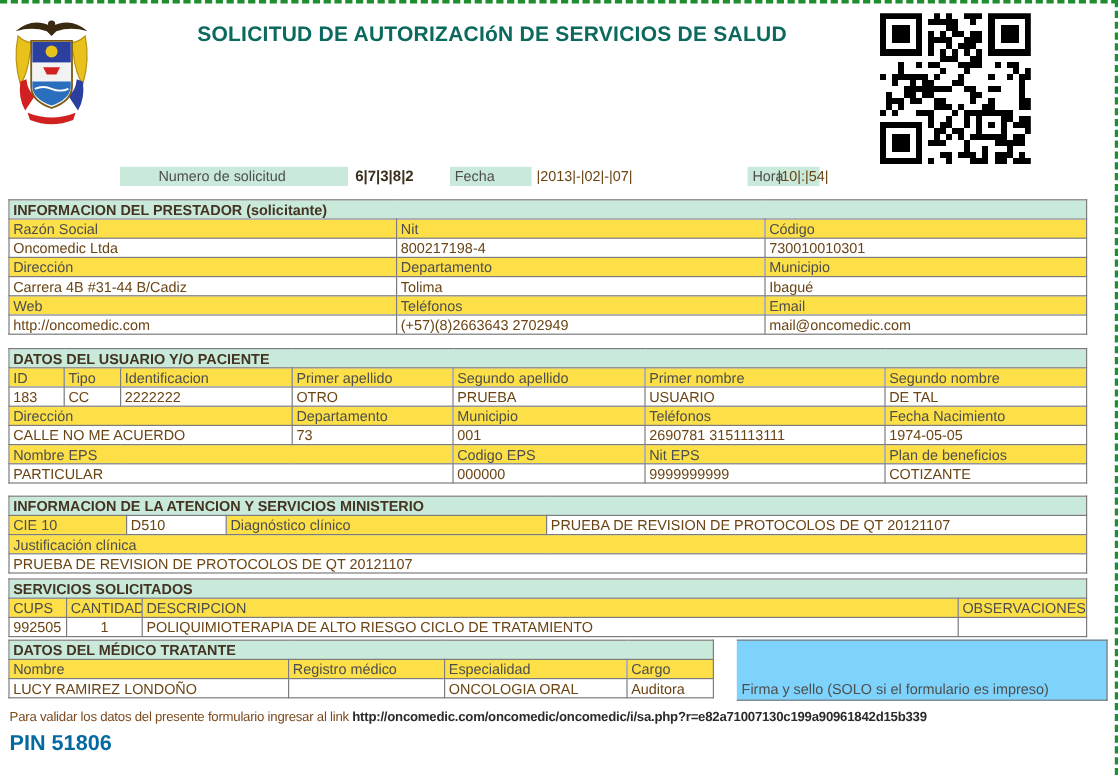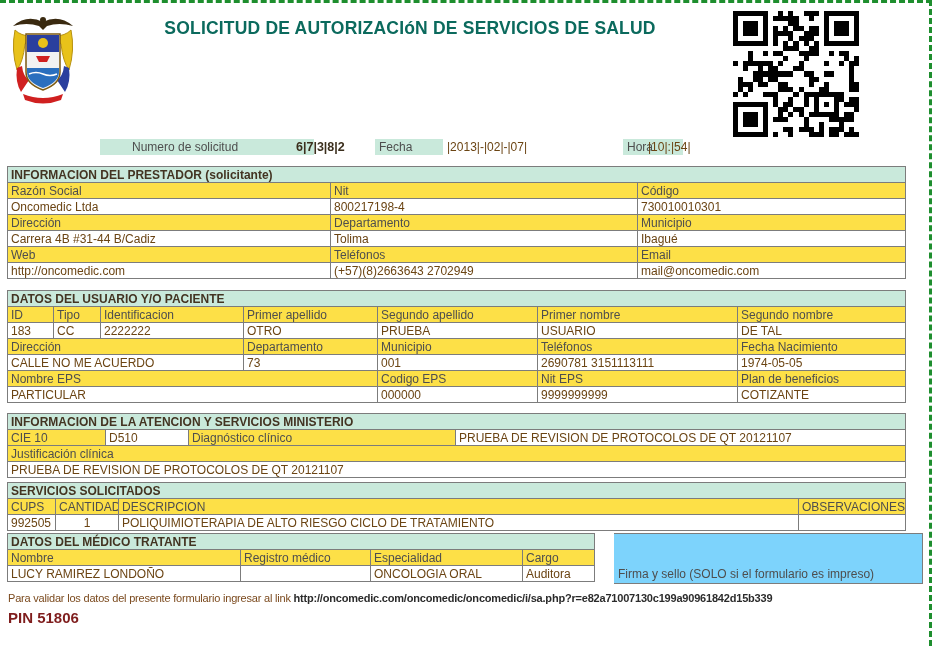--- a/index.html
+++ b/index.html
@@ -29,21 +29,21 @@
   td.secc{background:#c9e9db;color:#433422;font-weight:bold;}
   td.ctr{text-align:center;}
   
   .firma{position:absolute;left:614px;top:530px;width:309px;height:51px;background:#7dd3fc;
          border:1px solid #7c7c7c;border-left:none;box-sizing:border-box;
          display:flex;align-items:flex-end;font-size:12px;color:#4e4e4e;padding:2px 4px;}
   
   .validate{position:absolute;left:8px;top:589px;font-size:11px;letter-spacing:-0.2px;white-space:nowrap;}
   .validate .intro{color:#7b4a1e;}
   .validate .url{font-weight:bold;color:#2b2b2b;}
-  .pin{position:absolute;left:8px;top:606px;font-size:15px;font-weight:bold;color:#7f1d1d;}
+  .pin{position:absolute;left:8px;top:606px;font-size:18px;font-weight:bold;color:#0369a1;}
 </style>
 </head>
 <body>
 
 <div class="page">
 
   <svg class="coat" viewBox="0 0 68 102">
 
     <path d="M4 16 Q18 4 34 12 Q50 4 64 16 Q50 12 38 16 L34 20 L30 16 Q18 12 4 16 Z" fill="#3a2a10"></path>
     <circle cx="34" cy="10" r="3" fill="#3a2a10"></circle>
@@ -364,21 +364,21 @@
       <rect x="16" y="24" width="1" height="1" fill="#000"></rect>
       <rect x="17" y="24" width="1" height="1" fill="#000"></rect>
       <rect x="19" y="24" width="1" height="1" fill="#000"></rect>
       <rect x="20" y="24" width="1" height="1" fill="#000"></rect>
       <rect x="22" y="24" width="1" height="1" fill="#000"></rect>
       <rect x="23" y="24" width="1" height="1" fill="#000"></rect>
       <rect x="24" y="24" width="1" height="1" fill="#000"></rect>
     </svg>
 
   <div class="req">
-    <div class="lblbox" style="left:100px;width:214px;padding-left:32px;">Numero de solicitud</div>
+    <div class="lblbox" style="left:100px;width:190px;padding-left:32px;">Numero de solicitud</div>
     <div class="valtxt num" style="left:296px;">6|7|3|8|2</div>
     <div class="lblbox" style="left:375px;width:68px;">Fecha</div>
     <div class="valtxt" style="left:447px;">|2013|-|02|-|07|</div>
     <div class="lblbox" style="left:623px;width:60px;">Hora</div>
     <div class="valtxt" style="left:648px;">|10|:|54|</div>
   </div>
 
   <table style="top:163px;width:898px;">
     <colgroup>
         <col style="width:323px">

